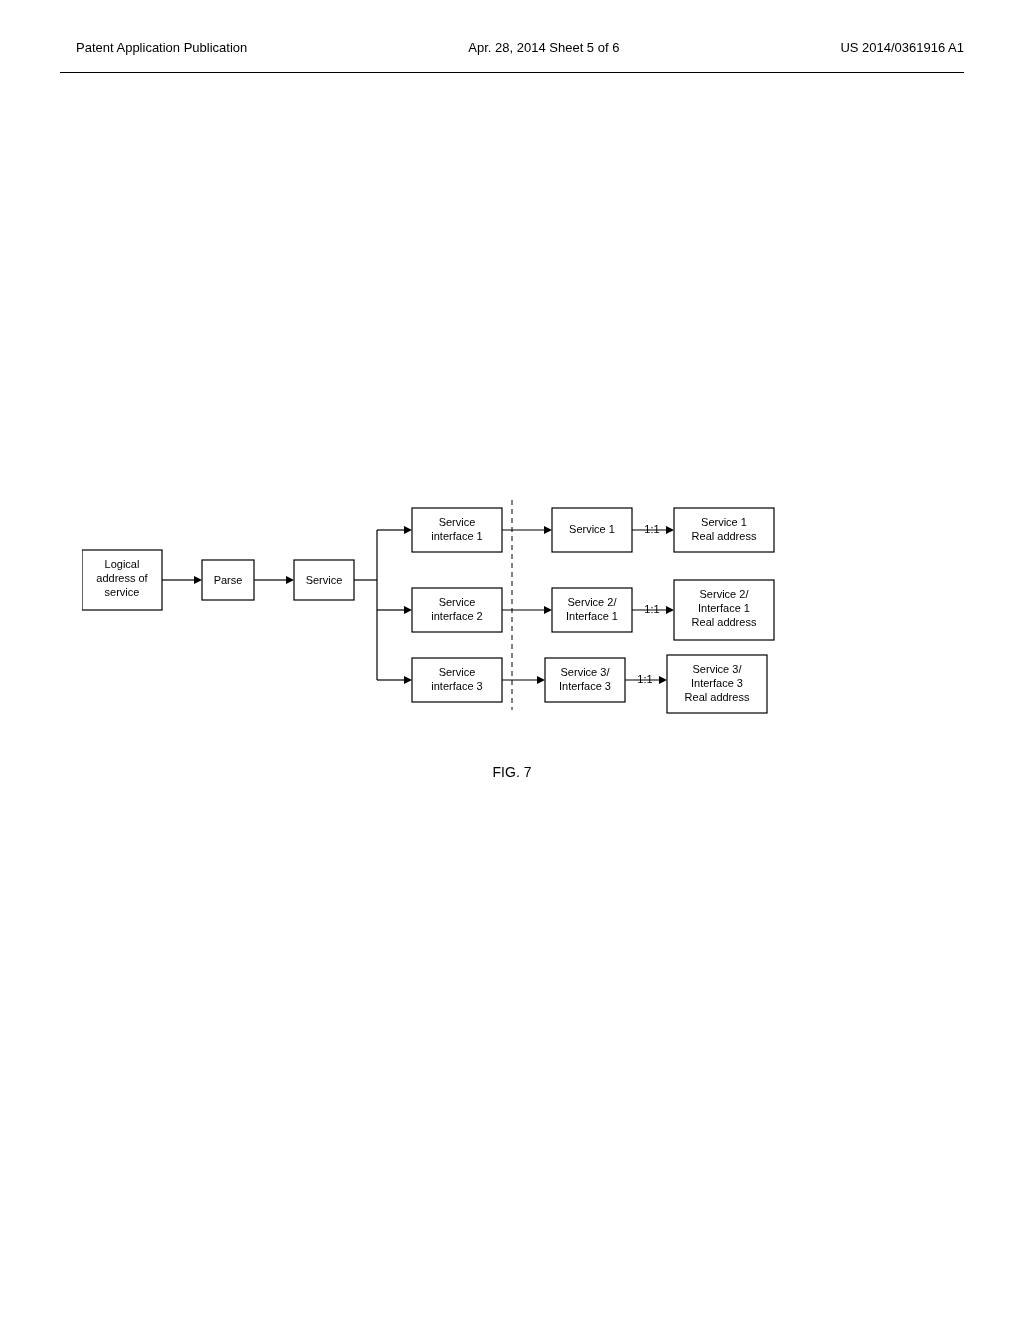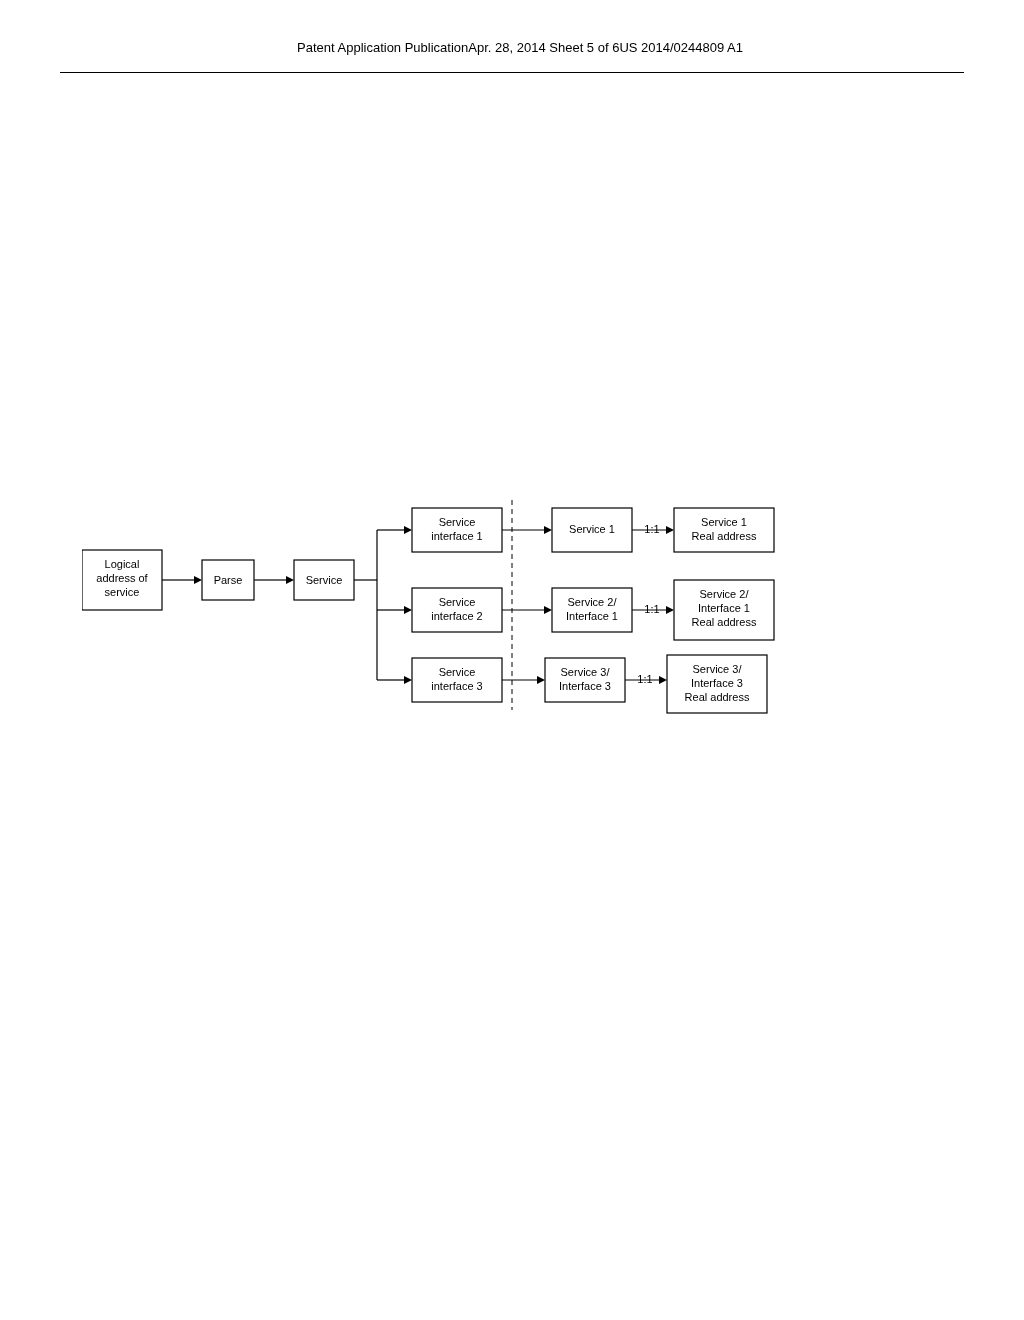--- a/index.html
+++ b/index.html
@@ -14,21 +14,21 @@
       overflow: hidden;
     }
 
     
     .header {
       position: absolute;
       top: 40px;
       left: 76px;
       right: 60px;
       display: flex;
-      justify-content: center;
+      justify-content: space-between;
       align-items: baseline;
       font-size: 13px;
     }
 
     
     .diagram-area {
       position: absolute;
       top: 460px;
       left: 60px;
       right: 60px;
@@ -56,21 +56,21 @@
       height: 1px;
       background: #000;
     }
   </style>
 </head>
 <body>
 
 <div class="header">
   <span>Patent Application Publication</span>
   <span>Apr. 28, 2014   Sheet 5 of 6</span>
-  <span>US 2014/0244809 A1</span>
+  <span>US 2014/0361916 A1</span>
 </div>
 <div class="header-line"></div>
 
 <div class="diagram-area">
   <svg class="diagram-svg" width="860" height="280" viewBox="0 0 860 280">
 
     <rect x="0" y="90" width="80" height="60" fill="white" stroke="black" stroke-width="1.2"></rect>
     <text x="40" y="108" text-anchor="middle" font-size="11" font-family="Arial">Logical</text>
     <text x="40" y="122" text-anchor="middle" font-size="11" font-family="Arial">address of</text>
     <text x="40" y="136" text-anchor="middle" font-size="11" font-family="Arial">service</text>
@@ -158,13 +158,14 @@
     <text x="642" y="152" text-anchor="middle" font-size="11" font-family="Arial">Interface 1</text>
     <text x="642" y="166" text-anchor="middle" font-size="11" font-family="Arial">Real address</text>
 
     <rect x="585" y="195" width="100" height="58" fill="white" stroke="black" stroke-width="1.2"></rect>
     <text x="635" y="213" text-anchor="middle" font-size="11" font-family="Arial">Service 3/</text>
     <text x="635" y="227" text-anchor="middle" font-size="11" font-family="Arial">Interface 3</text>
     <text x="635" y="241" text-anchor="middle" font-size="11" font-family="Arial">Real address</text>
 
   </svg>
 
+  <div class="fig-caption">FIG. 7</div>
 </div>
 
 </body></html>

